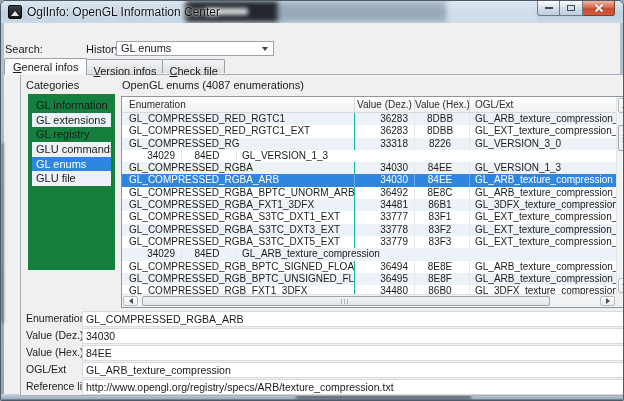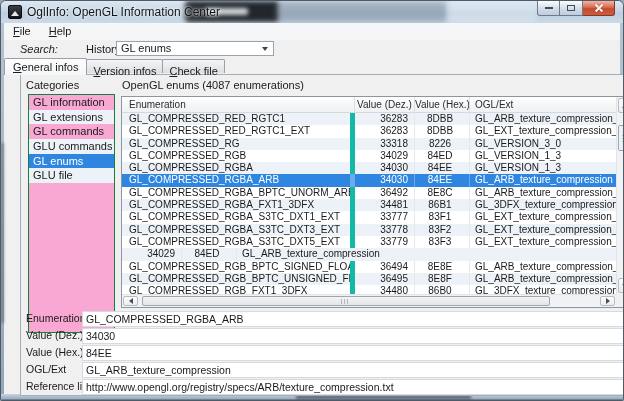--- a/index.html
+++ b/index.html
@@ -39,51 +39,51 @@
   #frame-left  { position:absolute; left:0;  top:22px; width:3px; height:373px; background:linear-gradient(180deg,#b4c4d2,#93a6b6); }
   #frame-right { position:absolute; right:0; top:22px; width:3px; height:373px; background:linear-gradient(180deg,#b4c4d2,#93a6b6); }
   #frame-left::after { content:""; position:absolute; left:0; top:120px; width:3px; height:180px; background:rgba(35,45,55,.4); filter:blur(1.5px); }
   #frame-bottom { position:absolute; left:0; bottom:0; width:622px; height:6px;
     background:linear-gradient(180deg,#c6d4e0,#9cafc0 80%,#55616e 100%); }
   #frame-bottom::after { content:""; position:absolute; left:295px; top:1px; width:175px; height:4px; background:rgba(25,30,40,.55); filter:blur(1.5px); }
   
   #menubar { position:absolute; left:3px; top:22px; width:618px; height:17px; background:#f5f6f7; font-size:11px; color:#1a1a1a; display:flex; align-items:center; }
   .menu-item { padding:0 9px; height:17px; line-height:17px; }
   #searchrow { position:absolute; left:3px; top:39px; width:618px; height:18px; background:#F0F0F0; font-size:11px; color:#1a1a1a; }
-  #search-label  { position:absolute; left:16px;  top:3px;font-style:italic; }
+  #search-label  { position:absolute; left:1px;  top:3px; }
   #history-label { position:absolute; left:82px; top:3px; }
   #history-combo { position:absolute; left:112px; top:1px; width:158px; height:15px; background:#fff; border:1px solid #9ba3ac; font-size:11px; line-height:13px; padding-left:4px; color:#1a1a1a; }
   #combo-arrow { position:absolute; right:5px; top:5px; width:0; height:0; border-left:3.5px solid transparent; border-right:3.5px solid transparent; border-top:4px solid #444; }
   
   #tabstrip { position:absolute; left:3px; top:57px; width:618px; height:16px; display:flex; align-items:center; font-size:11px; color:#1a1a1a; z-index:3; }
   .tab { height:14px; line-height:13px; padding:5px 6px; border:1px solid #9aa0a9; border-bottom:none; background:linear-gradient(180deg,#f3f4f5,#e6e8ea 60%,#dcdfe2); margin-right:-1px; border-radius:2px 2px 0 0; }
   .tab.active { height:17px; line-height:16px; padding:0 8px; background:linear-gradient(180deg,#fdfdfe,#f5f6f7); position:relative; z-index:4; margin-bottom:-1px; }
   
   #tabpage { position:absolute; left:3px; top:73px; width:618px; height:322px; border:1px solid #a9aeb5; background:#F0F0F0; z-index:2;margin-left:16px; }
   #categories-caption { position:absolute; left:5px;  top:4px; font-size:11px; color:#1a1a1a; }
   #enums-caption      { position:absolute; left:101px; top:4px; font-size:11px; color:#1a1a1a; }
   
-  #cat-list { position:absolute; left:7px; top:19px; width:87px; height:239px; background:#f9a8d4; border:1px solid #15803d; overflow:hidden; }
+  #cat-list { position:absolute; left:7px; top:19px; width:87px; height:176px; background:#15803d; border:4px solid #15803d; overflow:hidden; }
   .cat-item { height:14.7px; line-height:14.5px; font-size:11px; padding-left:4px; color:#1a1a1a; white-space:nowrap; }
   .cat-item.alt { background:var(--alt); }
   .cat-item.selected { background:var(--sel); color:#fff; }
   
   #table { position:absolute; left:100px; top:21px; width:512px; height:212px; background:#fff; border:1px solid #8e959e; overflow:hidden; }
   #thead { position:absolute; left:0; top:0; width:494px; height:16px; background:linear-gradient(180deg,#ffffff,#f6f7f8 50%,#eff1f3); border-bottom:1px solid #d5d8dc; display:flex; }
   .hcell { height:16px; line-height:15px; font-size:10px; color:#2b2b2b; border-right:1px solid #dcdfe2; overflow:hidden; white-space:nowrap; }
   .hcell.c0 { width:233px; padding-left:7px; }
   .hcell.c1 { width:60px; text-align:center; }
   .hcell.c2 { width:55px; text-align:center; }
   .hcell.c3 { width:146px; padding-left:5px; border-right:none; }
   #tbody { position:absolute; left:0; top:16px; width:494px; height:181px; overflow:hidden; }
   .trow { display:flex; height:12.3px; color:#1a1a1a; }
   .trow.alt { background:var(--alt); }
   .trow.selected { background:var(--sel); color:#fff; }
   .tcell { font-size:10px; line-height:12.3px; white-space:nowrap; overflow:hidden; }
-  .tcell.c0 { width:233px; padding-left:7px; border-right:5px solid #14b8a6; }
+  .tcell.c0 { width:233px; padding-left:7px; border-right:1px solid #14b8a6; }
   .tcell.c1 { width:60px; text-align:right; padding-right:6px; border-right:1px solid #e6e9ec; }
   .tcell.c2 { width:55px; text-align:center; padding-right:4px; border-right:1px solid #e6e9ec; }
   .tcell.c3 { width:146px; padding-left:5px; }
   .trow.selected .tcell { border-color:rgba(255,255,255,.3); }
   
   #vscroll { position:absolute; right:0; top:0; width:16px; height:197px; background:#f1f2f3; border-left:1px solid #e2e4e6; }
   #hscroll { position:absolute; left:0; bottom:0; width:494px; height:13px; background:#f1f2f3; border-top:1px solid #e2e4e6; }
   #scroll-corner { position:absolute; right:0; bottom:0; width:16px; height:13px; background:#f0f0f0; }
   .sbtn { position:absolute; background:linear-gradient(180deg,#fdfdfd,#eceded); border:1px solid #b8bcc1; border-radius:2px; display:flex; align-items:center; justify-content:center; }
   #v-up   { left:1px; top:1px;    width:14px; height:15px; }
@@ -121,24 +121,20 @@
         </div>
       <div class="wbtn max">
           <span class="glyph-max"></span>
         </div>
       <div class="wbtn close">
           <span class="glyph-x"></span>
         </div>
     </div>
   </div>
 
-  <div id="menubar">
-      <span class="menu-item"><u>F</u>ile</span>
-      <span class="menu-item"><u>H</u>elp</span>
-    </div>
 
   <div id="searchrow">
     <span id="search-label">Search:</span>
     <span id="history-label">History:</span>
     <div id="history-combo">
       <span>GL enums</span>
       <span id="combo-arrow"></span>
     </div>
   </div>
 
@@ -148,21 +144,21 @@
       <div class="tab"><u>C</u>heck file</div>
     </div>
 
   <div id="tabpage">
     <span id="categories-caption">Categories</span>
     <span id="enums-caption">OpenGL enums (4087 enumerations)</span>
 
     <div id="cat-list">
         <div class="cat-item">GL information</div>
         <div class="cat-item alt">GL extensions</div>
-        <div class="cat-item">GL commands</div>
+        <div class="cat-item">GL registry</div>
         <div class="cat-item alt">GLU commands</div>
         <div class="cat-item selected">GL enums</div>
         <div class="cat-item alt">GLU file</div>
       </div>
 
     <div id="table">
       <div id="thead">
           <div class="hcell c0">Enumeration</div>
           <div class="hcell c1">Value (Dez.)</div>
           <div class="hcell c2">Value (Hex.)</div>
@@ -181,21 +177,20 @@
             <div class="tcell c2">8DBB</div>
             <div class="tcell c3">GL_EXT_texture_compression_rgtc</div>
           </div>
           <div class="trow alt">
             <div class="tcell c0">GL_COMPRESSED_RG</div>
             <div class="tcell c1">33318</div>
             <div class="tcell c2">8226</div>
             <div class="tcell c3">GL_VERSION_3_0</div>
           </div>
           <div class="trow">
-            <div class="tcell c0">GL_COMPRESSED_RGB</div>
             <div class="tcell c1">34029</div>
             <div class="tcell c2">84ED</div>
             <div class="tcell c3">GL_VERSION_1_3</div>
           </div>
           <div class="trow alt">
             <div class="tcell c0">GL_COMPRESSED_RGBA</div>
             <div class="tcell c1">34030</div>
             <div class="tcell c2">84EE</div>
             <div class="tcell c3">GL_VERSION_1_3</div>
           </div>

